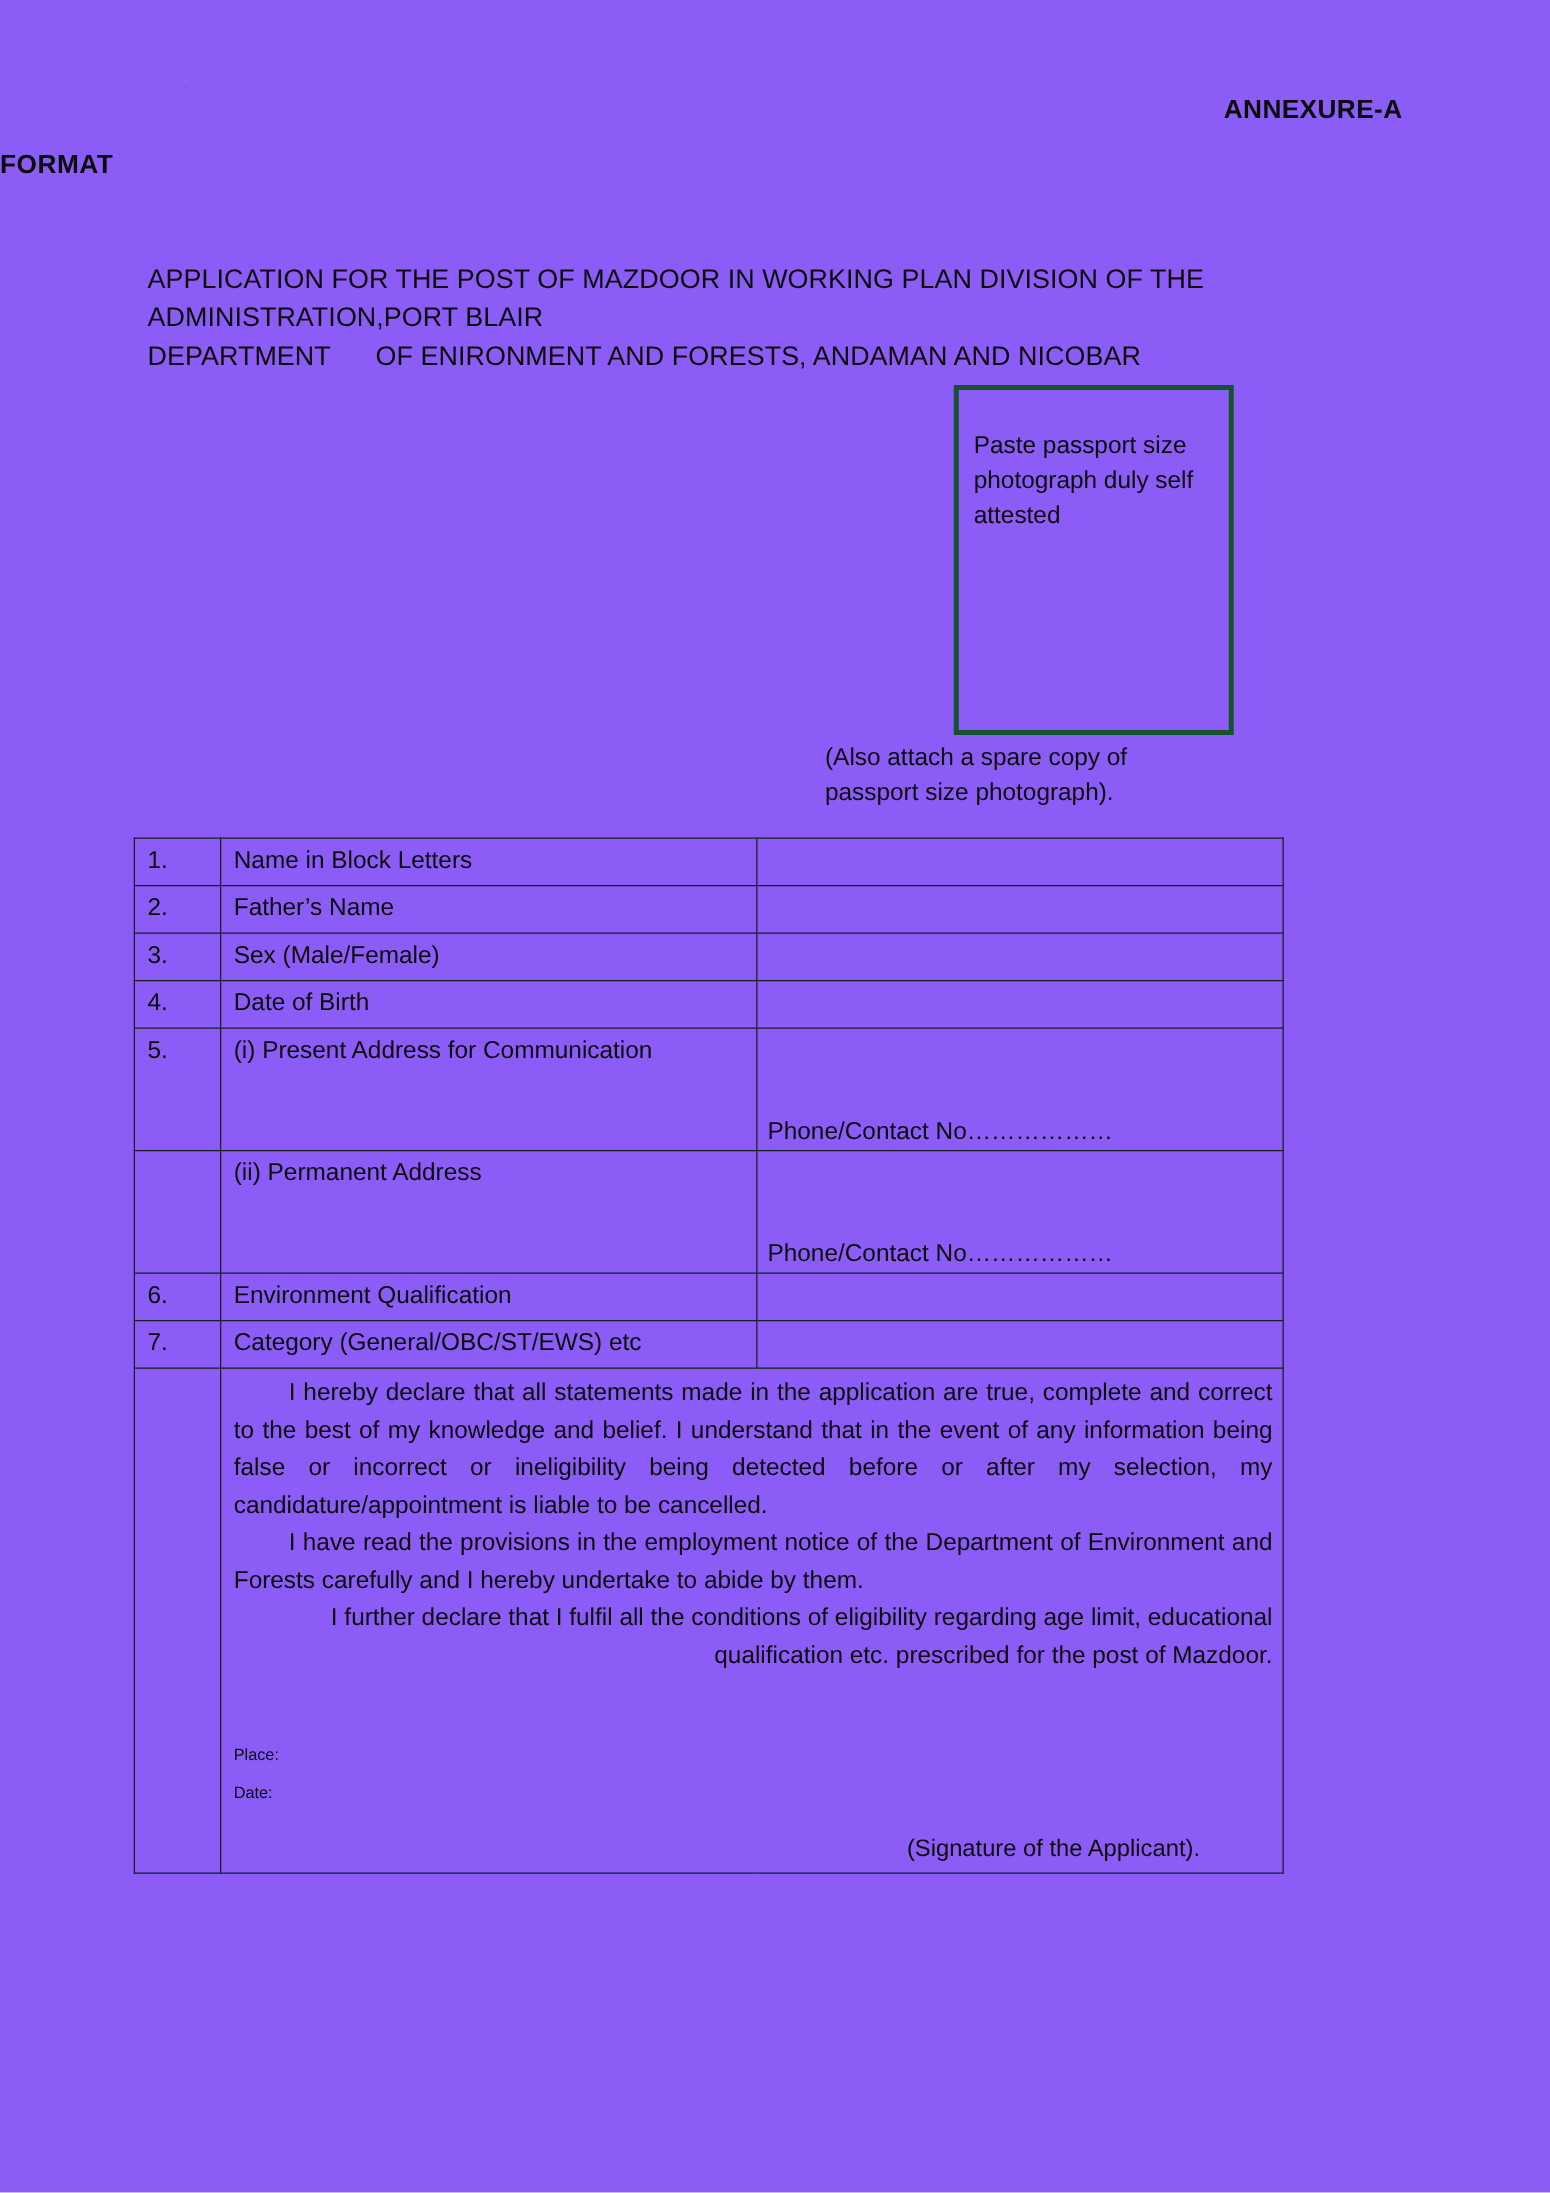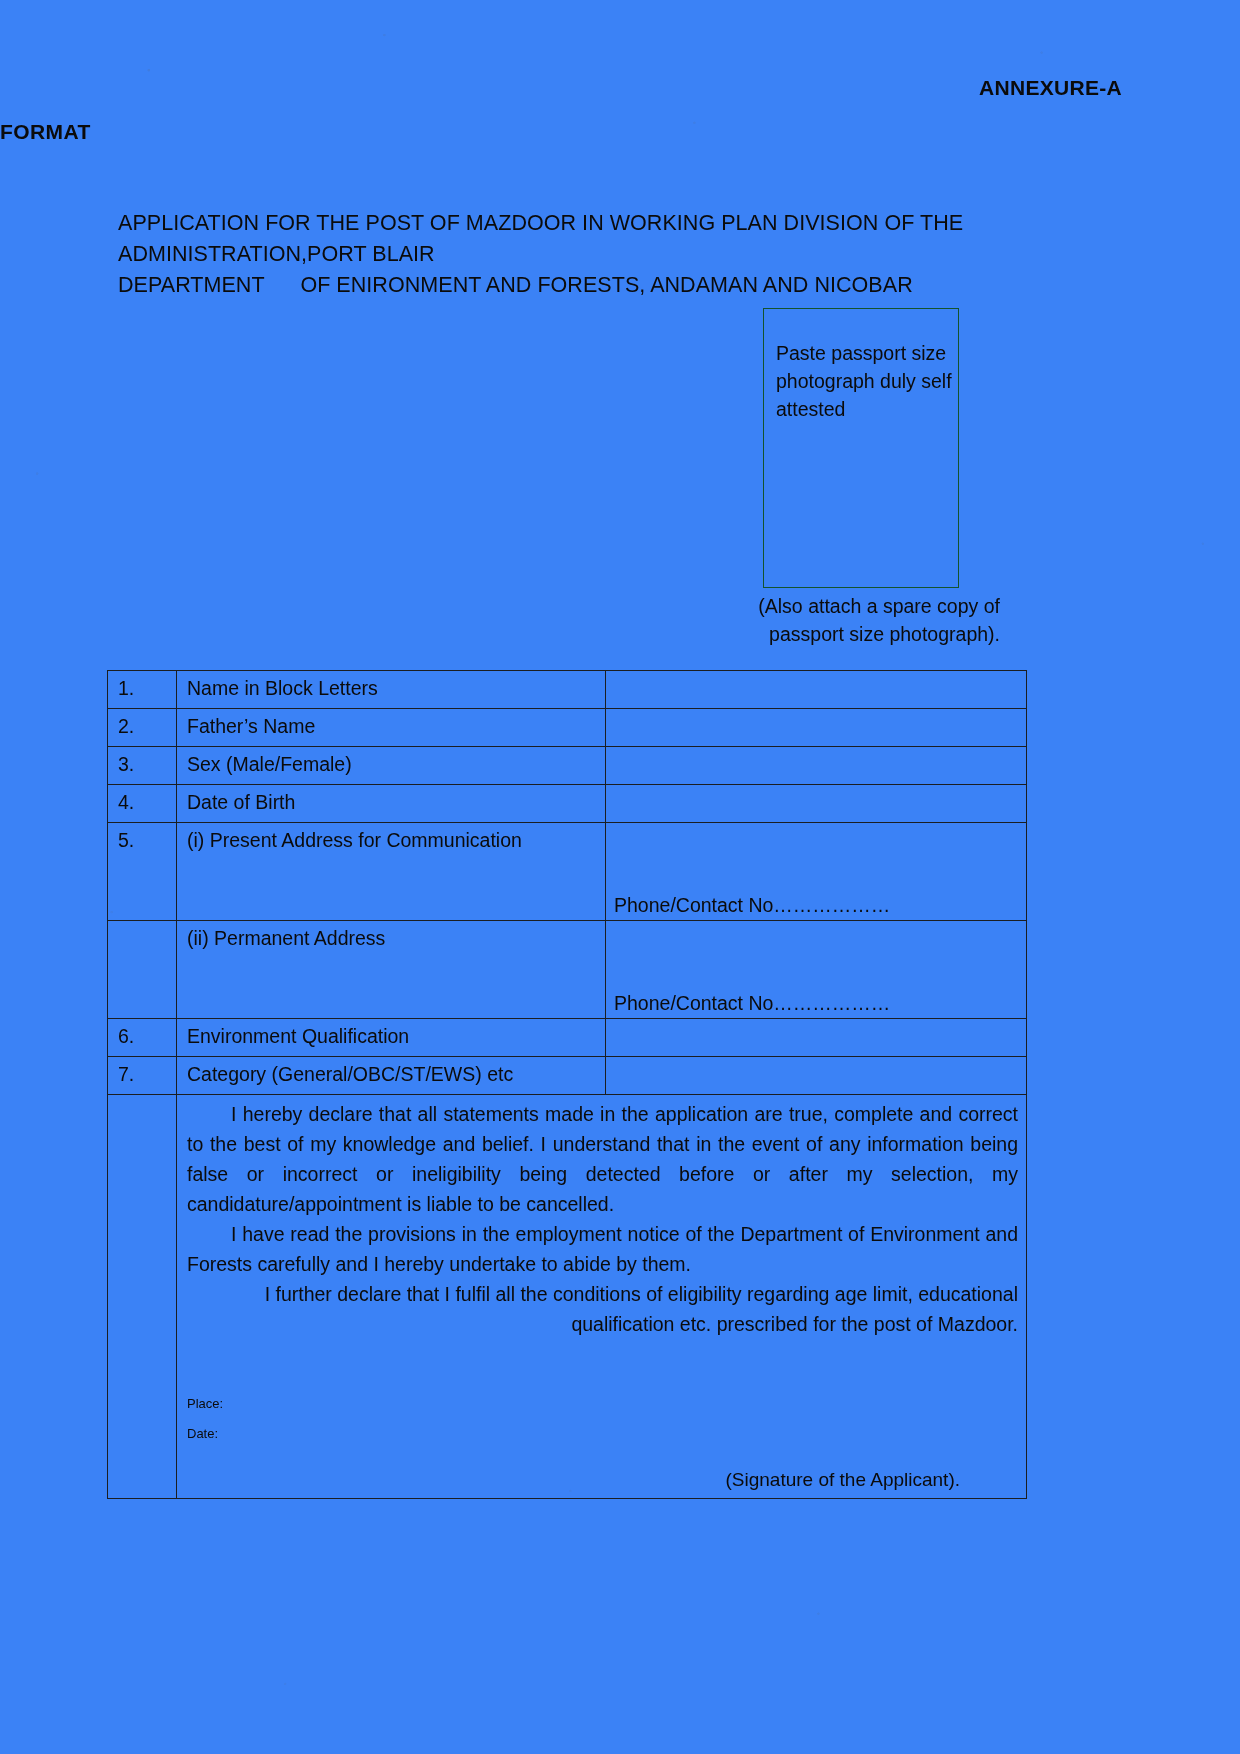--- a/index.html
+++ b/index.html
@@ -10,21 +10,21 @@
   }
   body {
     font-family: "Liberation Sans", sans-serif;
     color: #0b0b0b;
   }
   .page {
     position: relative;
     width: 1240px;
     height: 1754px;
     margin: 0 auto;
-    background: #3b82f6;
+    background: #8b5cf6;
     overflow: hidden;
   }
   
   .scan-noise {
     position: absolute;
     inset: 0;
     pointer-events: none;
     opacity: .5;
     background-image:
       radial-gradient(circle at 12% 4%, rgba(90,90,90,.30) 0 1.1px, transparent 1.6px),
@@ -66,39 +66,39 @@
     font-size: 21.5px;
     line-height: 31px;
     letter-spacing: .05px;
   }
   .heading .ln { display: block; white-space: pre; }
 
   .photo-box {
     position: absolute;
     left: 763px;
     top: 308px;
-    width: 196px;
+    width: 224px;
     height: 280px;
-    border: 1px solid #14532d;
+    border: 4px solid #14532d;
     box-sizing: border-box;
   }
   .photo-box-text {
     position: absolute;
     left: 12px;
     top: 30px;
     width: 178px;
     font-size: 19.5px;
     line-height: 28px;
   }
   .photo-caption {
     position: absolute;
-    left: 680px;
+    left: 660px;
     top: 592px;
     width: 320px;
-    text-align: right;
+    text-align: left;
     font-size: 19.5px;
     line-height: 28px;
   }
 
   
   .form-table {
     position: absolute;
     left: 107px;
     top: 670px;
     width: 862px;

